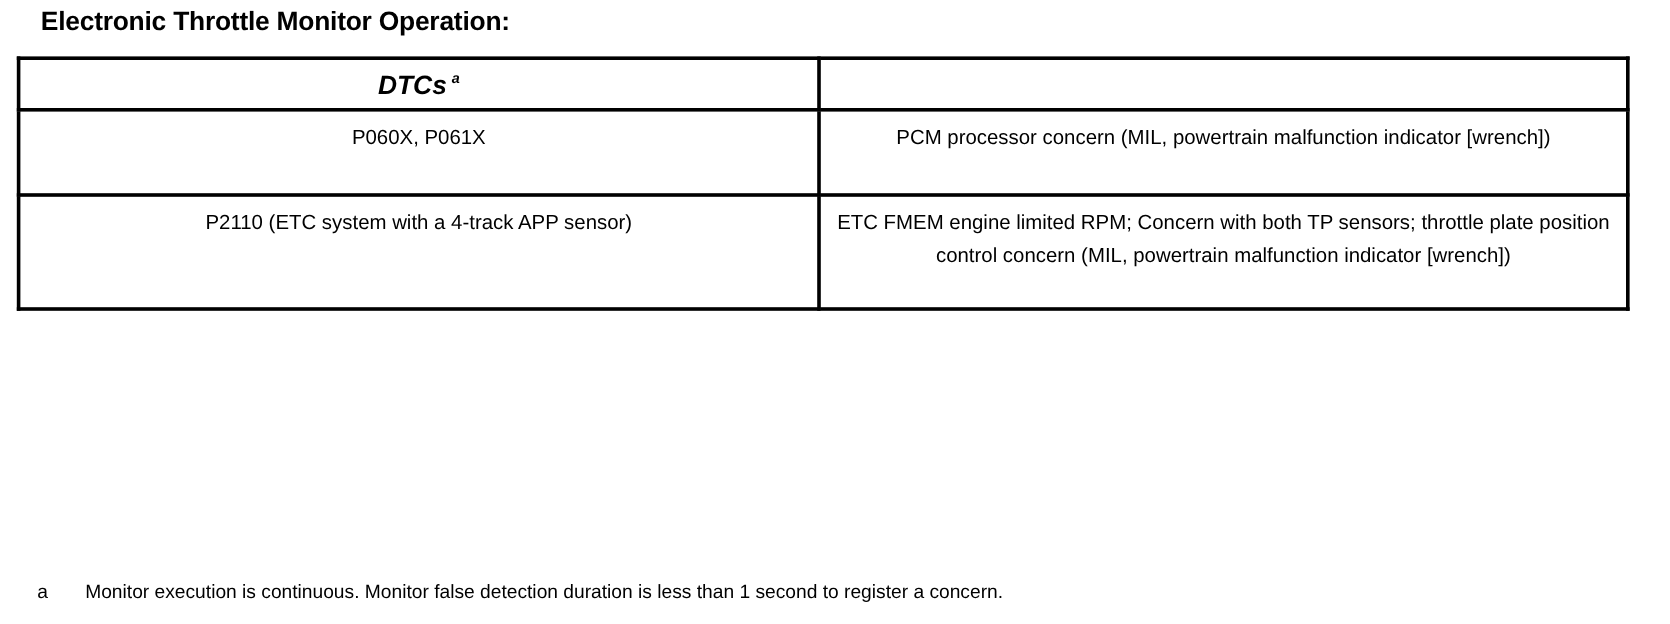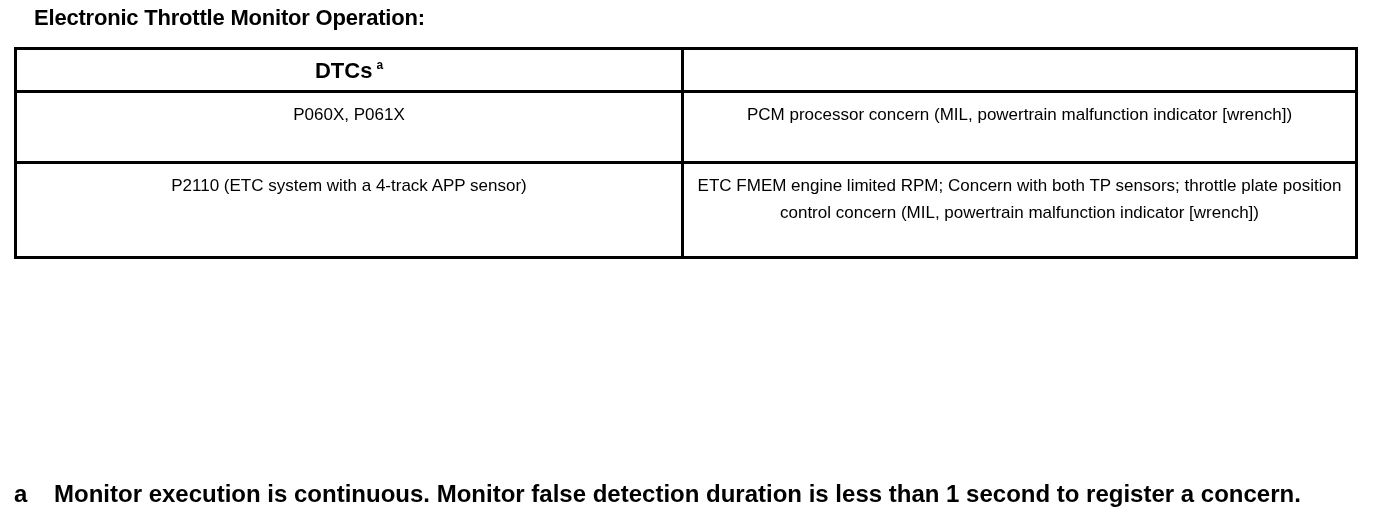--- a/index.html
+++ b/index.html
@@ -61,20 +61,21 @@
     height: 40px;
     vertical-align: middle;
     font-weight: bold;
     font-size: 22px;
   }
 
   .hdr-inner {
     display: block;
     padding: 0 6px;
     white-space: nowrap;
+    font-style: italic;
   }
 
   .hdr-sup {
     font-size: 12px;
     font-weight: bold;
     vertical-align: super;
     line-height: 0;
     margin-left: 4px;
   }
 
@@ -84,27 +85,26 @@
   }
 
   .row-r1 td { height: 68px; }
   .row-r2 td { height: 69px; }
   .row-r3 td { height: 67px; }
   .row-r4 td { height: 92px; }
   .row-r5 td { height: 89px; }
 
   .footnote {
     position: absolute;
-    left: 14px;
+    left: 31px;
     top: 481px;
     width: 1360px;
-    font-size: 24px;
+    font-size: 16px;
     line-height: 26px;
     white-space: nowrap;
-    font-weight: bold;
   }
 
   .footnote-marker {
     display: inline-block;
     width: 40px;
   }
 </style>
 </head>
 <body>
 

